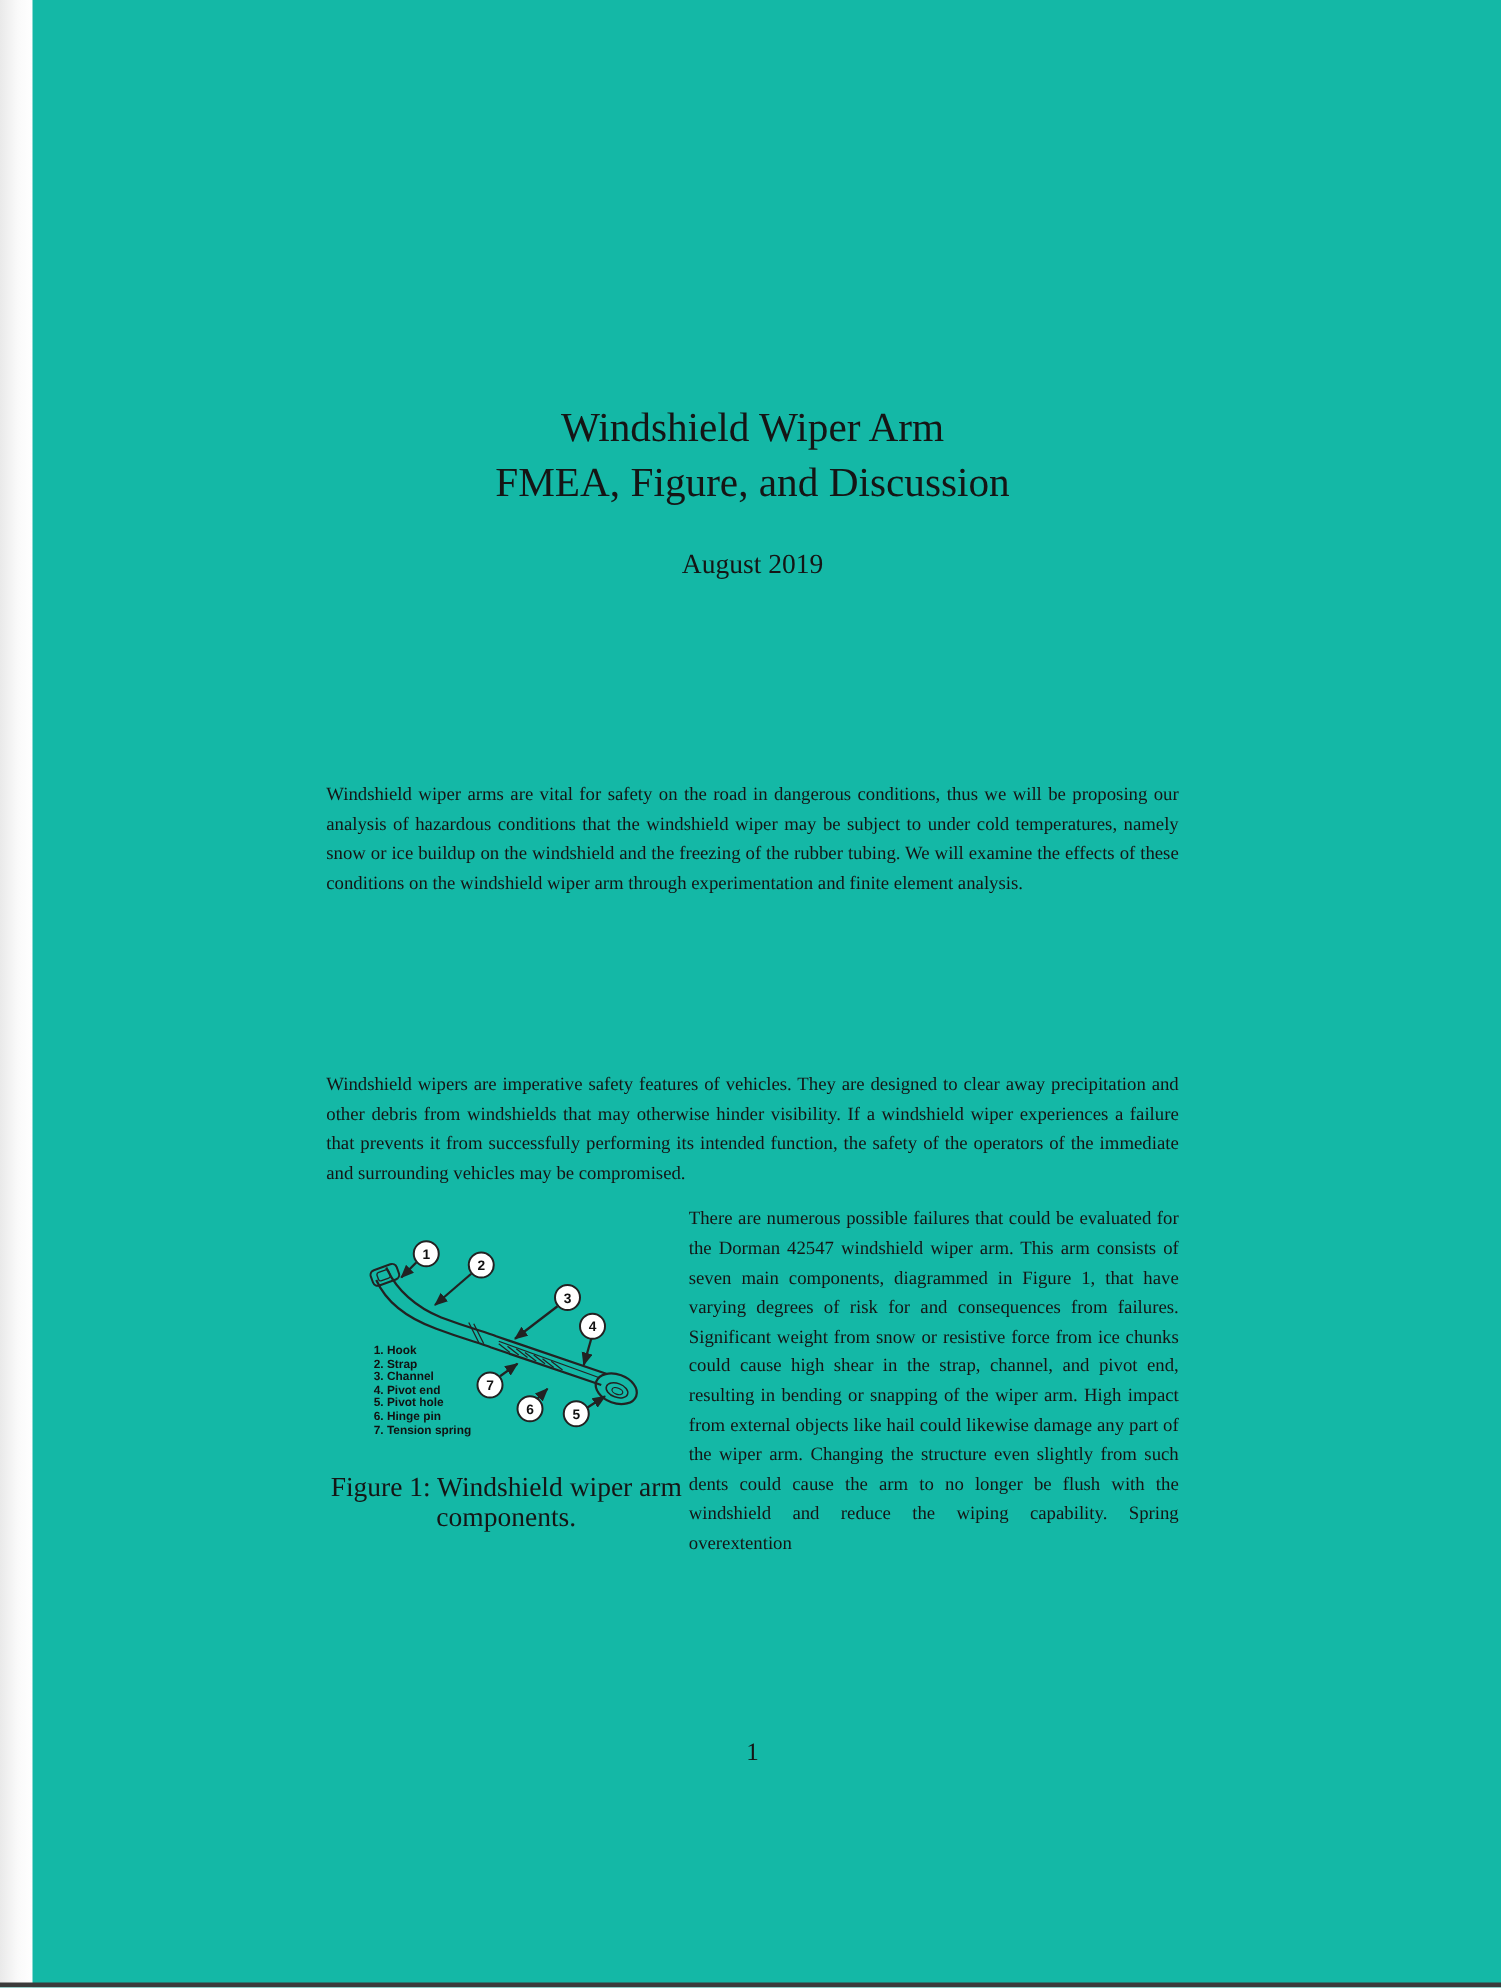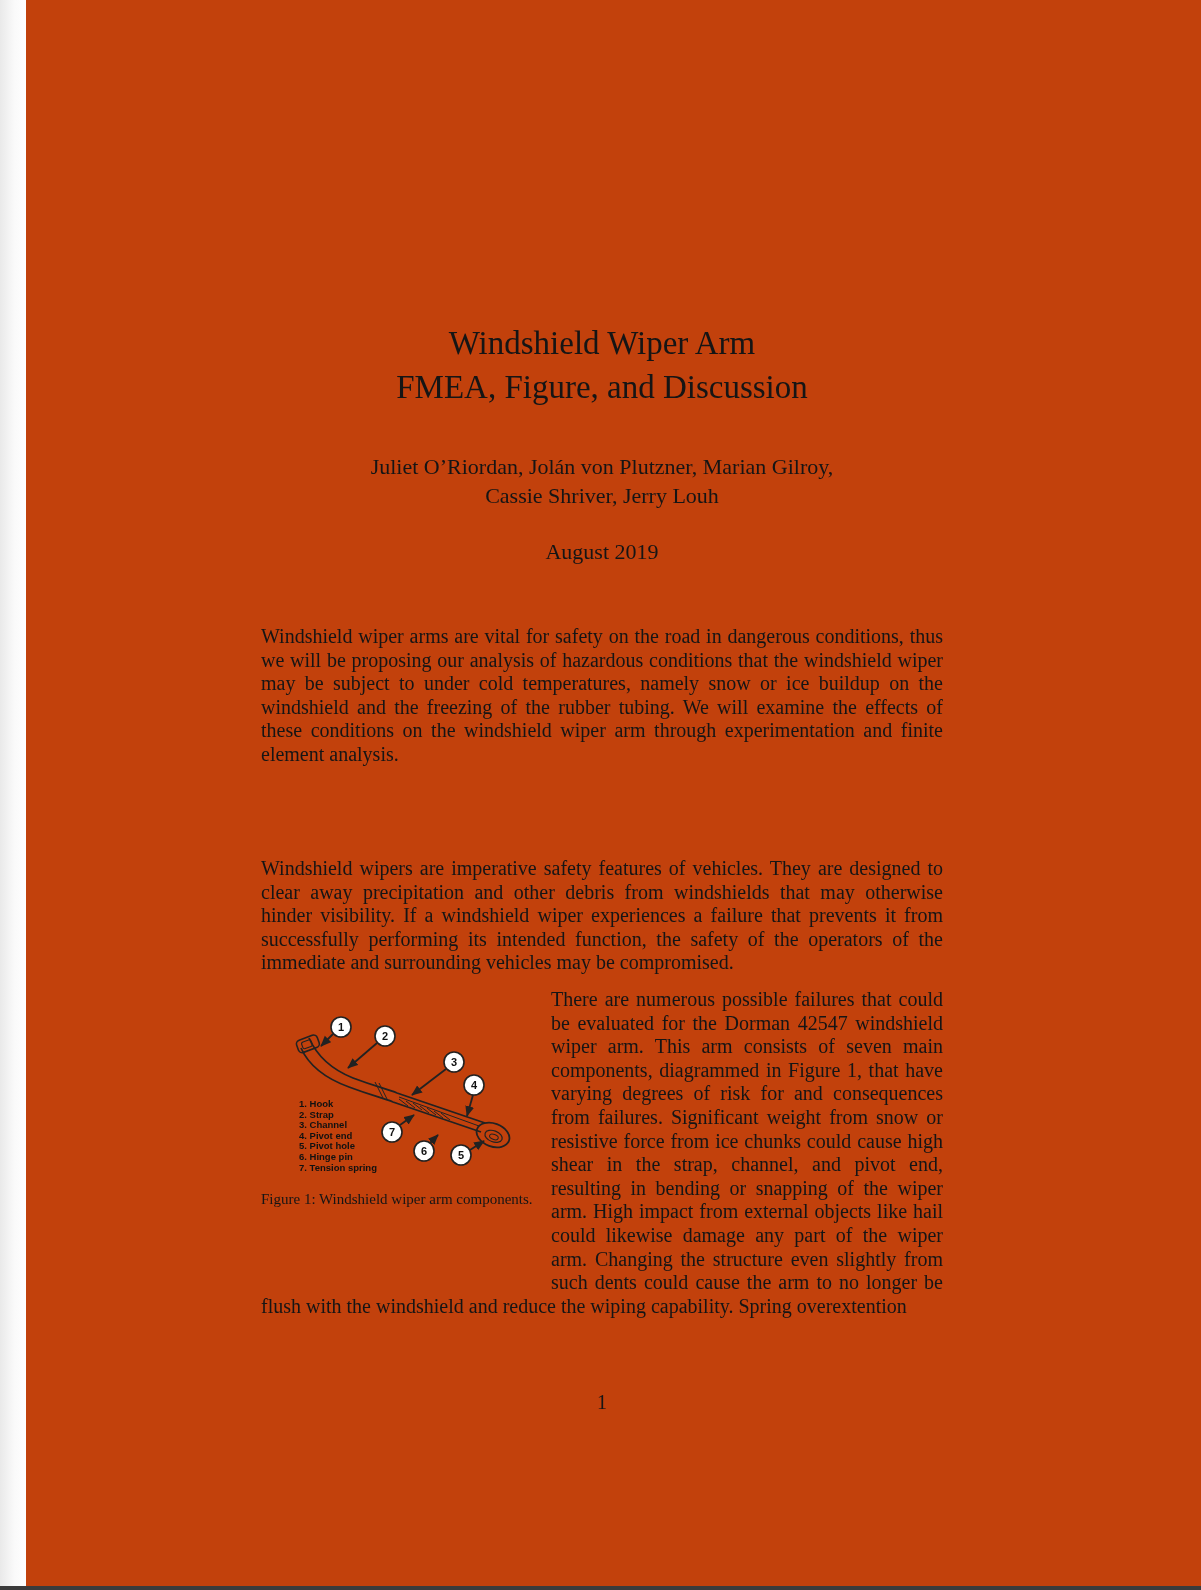--- a/index.html
+++ b/index.html
@@ -1,20 +1,20 @@
 <!DOCTYPE html>
 <html lang="en"><head>
 <meta charset="utf-8">
 <style>
   html, body { margin: 0; padding: 0; background: #ffffff; }
   .page {
     position: relative;
     width: 1201px;
     height: 1590px;
-    background: #c2410c;
+    background: #14b8a6;
     overflow: hidden;
     font-family: "Liberation Serif", "DejaVu Serif", serif;
     color: #151515;
   }
   .left-shade {
     position: absolute; left: 0; top: 0; width: 26px; height: 100%;
     background: linear-gradient(to right, #e9e9e9 0%, #fafafa 55%, #ffffff 100%);
   }
   .bottom-edge {
     position: absolute; left: 0; top: 1586px; width: 100%; height: 4px;
@@ -28,34 +28,34 @@
   .authors { margin: 43px 0 0 0; font-size: 22px; line-height: 29px; }
   .authors div { white-space: nowrap; }
   .date { margin: 27px 0 0 0; font-size: 22px; line-height: 29px; }
 
   .sec { position: absolute; left: 261px; width: 682px; }
   .sec-exec { top: 599px; }
   .sec-bg { top: 834px; }
   .sec h2 { margin: 0; font-size: 28.5px; font-weight: 700; line-height: 34px; }
   .secnum { display: inline-block; margin-right: 26px; }
   .body-par {
-    margin: 0; font-size: 20px; line-height: 23.6px;
+    margin: 0; font-size: 15px; line-height: 23.6px;
     text-align: justify; hyphens: auto; -webkit-hyphens: auto;
   }
   .sec-exec .body-par { margin-top: 26px; }
   .sec-bg .p1 { margin-top: 23px; }
   .wrapzone { margin-top: 13px; }
   .wrapzone::after { content: ""; display: block; clear: both; }
   .wrapfig {
     float: left; width: 290px; min-height: 292px; margin: 0; padding: 0;
   }
   .wiper-svg { display: block; margin: 16px 4px 0 26px; }
   .wrapfig figcaption {
-    margin-top: 12px; width: 288px;
-    font-size: 15px; line-height: 23.6px; text-align: left;
+    margin-top: 26px; width: 288px;
+    font-size: 22px; line-height: 23.6px; text-align: center;
   }
   .pageno {
     position: absolute; left: 261px; top: 1390px; width: 682px;
     text-align: center; font-size: 20px; line-height: 24px;
   }
   .callout-circle { fill: #ffffff; stroke: #222222; stroke-width: 1.6; }
   .callout-num {
     font-family: "Liberation Sans", sans-serif; font-size: 11px; font-weight: 700;
     fill: #111111; text-anchor: middle;
   }
@@ -67,24 +67,20 @@
 </style>
 </head>
 <body>
 
 <div class="page">
   <div class="left-shade"></div>
 
   <header class="titleblock">
     <h1 class="doc-title">Windshield Wiper Arm</h1>
     <h1 class="doc-title">FMEA, Figure, and Discussion</h1>
-    <div class="authors">
-      <div>Juliet O’Riordan, Jolán von Plutzner, Marian Gilroy,</div>
-      <div>Cassie Shriver, Jerry Louh</div>
-    </div>
     <div class="date">August 2019</div>
   </header>
 
   <section class="sec sec-exec">
     <p class="body-par">Windshield wiper arms are vital for safety on the road in dangerous conditions, thus we will be proposing our analysis of hazardous conditions that the windshield wiper may be subject to under cold temperatures, namely snow or ice buildup on the windshield and the freezing of the rubber tubing. We will examine the effects of these conditions on the windshield wiper arm through experimentation and finite element analysis.</p>
   </section>
 
   <section class="sec sec-bg">
     <p class="body-par p1">Windshield wipers are imperative safety features of vehicles. They are designed to clear away precipitation and other debris from windshields that may otherwise hinder visibility. If a windshield wiper experiences a failure that prevents it from successfully performing its intended function, the safety of the operators of the immediate and surrounding vehicles may be compromised.</p>
 

